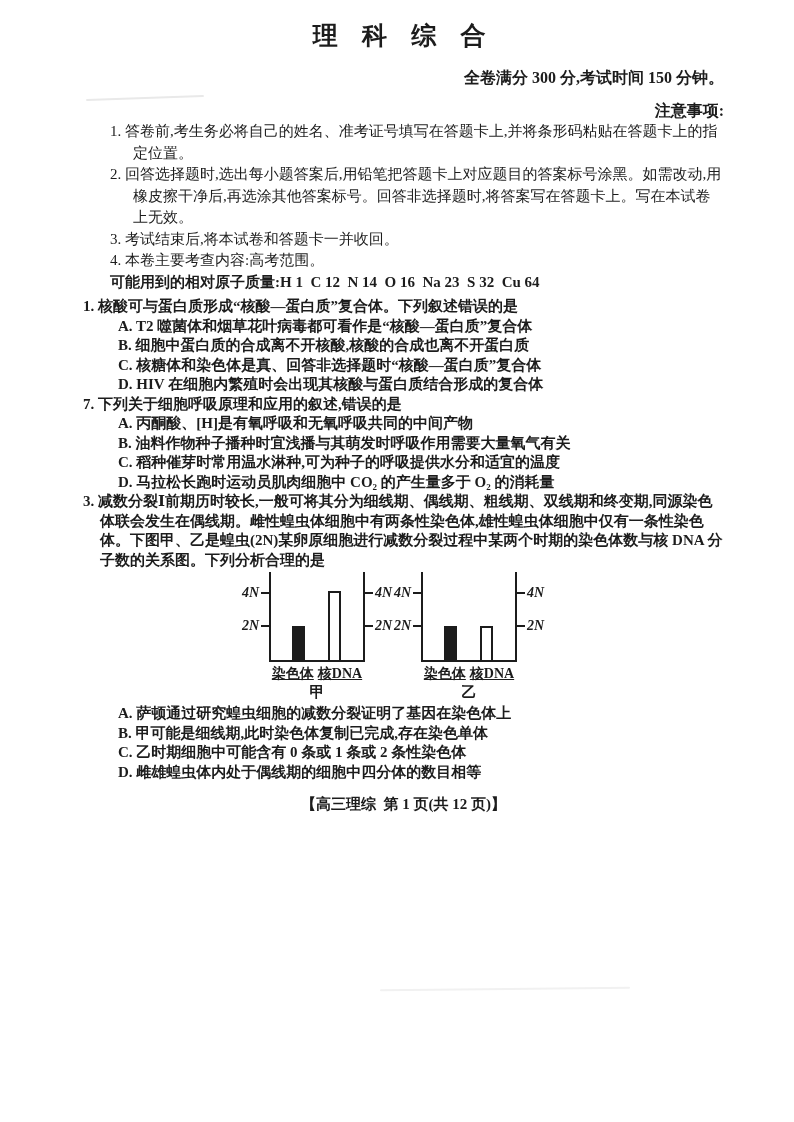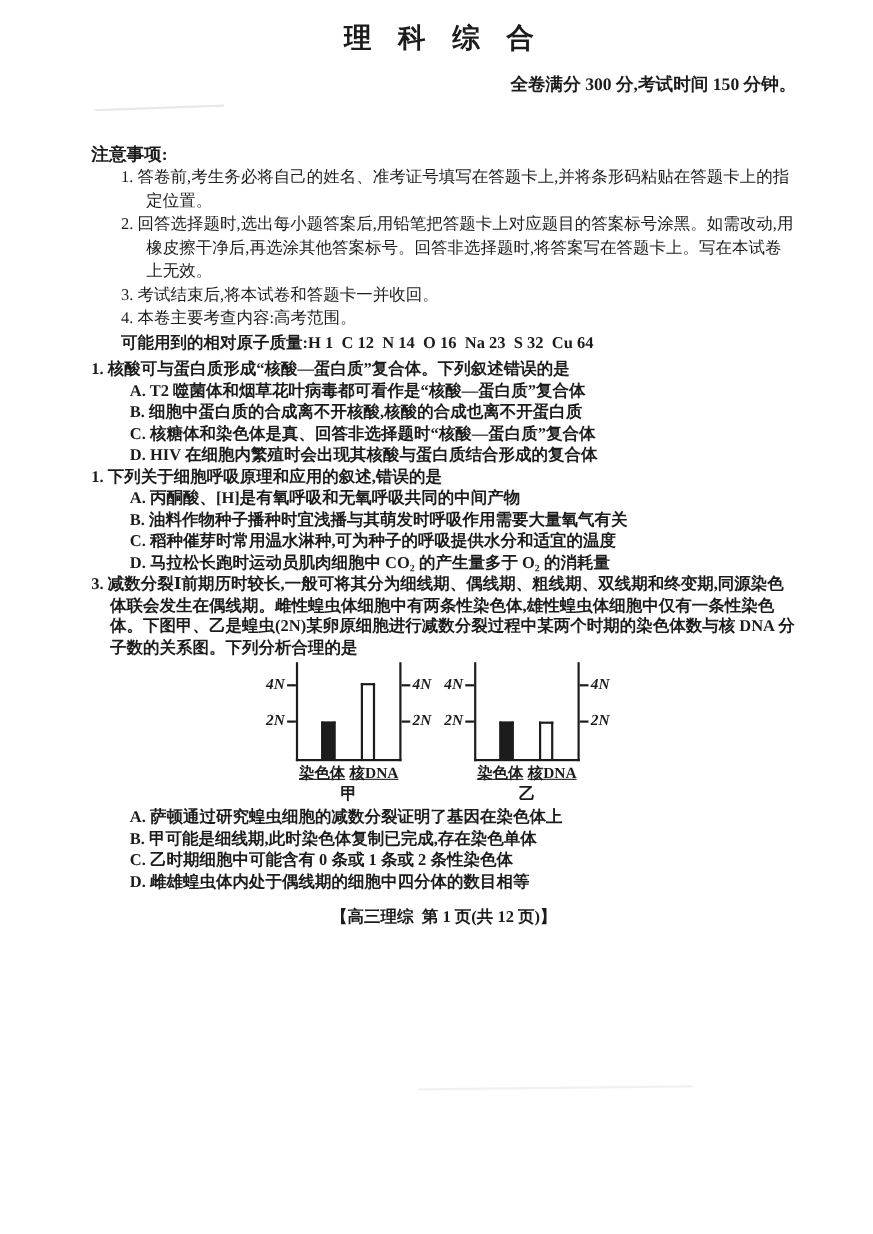--- a/index.html
+++ b/index.html
@@ -15,33 +15,33 @@
   .artifact{position:absolute;background:#e9e9e9;border-radius:2px;}
   .artifact.a1{left:86px;top:97px;width:118px;height:2px;transform:rotate(-2deg);}
   .artifact.a2{left:380px;top:988px;width:250px;height:2px;background:#f1f1f1;transform:rotate(-0.6deg);}
 
   .content{margin:0 70px 0 83px;}
 
   .title1{margin-top:100px;text-align:center;font-size:29px;font-weight:700;line-height:36px;letter-spacing:1px;}
   .title2{margin-top:21px;text-align:center;font-size:25px;font-weight:700;line-height:30px;letter-spacing:9px;}
   .meta{margin-top:17px;text-align:right;font-size:16px;font-weight:700;line-height:20px;}
 
-  .notice-head{margin-top:42px;font-size:16px;font-weight:700;line-height:21px;}
+  .notice-head{margin-top:12px;font-size:16px;font-weight:700;line-height:21px;text-align:right;}
   .notice-item{font-size:15px;font-weight:400;line-height:21.5px;margin-left:27px;padding-left:23px;text-indent:-23px;}
   .atomic{font-size:15px;font-weight:700;line-height:21.5px;margin-left:27px;white-space:pre-wrap;}
 
   .section-head{margin-top:26px;font-size:15px;font-weight:700;line-height:19.5px;padding-left:35px;text-indent:-35px;}
 
   .question{font-size:15px;font-weight:700;line-height:19.5px;}
   .q-stem{padding-left:17px;text-indent:-17px;}
   .q-option{margin-left:35px;padding-left:21px;text-indent:-21px;}
   .q1{margin-top:4px;}
 
   
-  .charts-row{display:flex;gap:10px;margin:2px 0 0 158px;}
+  .charts-row{display:flex;margin:2px 0 0 158px;}
   .chart{display:flex;flex-direction:column;align-items:center;width:152px;}
   .plot{
     position:relative;width:92px;height:88px;margin:0 30px;
     border-left:2px solid #1c1c1c;border-right:2px solid #1c1c1c;border-bottom:2px solid #1c1c1c;
   }
   .tick{position:absolute;width:8px;height:2px;background:#1c1c1c;}
   .tick.tl{left:-10px;} .tick.tr{right:-10px;}
   .tick.t2{bottom:33px;} .tick.t4{bottom:66px;}
   .yl{position:absolute;font-size:14px;font-weight:700;font-style:italic;line-height:14px;width:28px;}
   .yl.left{left:-40px;text-align:right;}
@@ -78,21 +78,21 @@
 
     <div class="question q1">
       <div class="q-stem">1. 核酸可与蛋白质形成“核酸—蛋白质”复合体。下列叙述错误的是</div>
       <div class="q-option">A. T2 噬菌体和烟草花叶病毒都可看作是“核酸—蛋白质”复合体</div>
       <div class="q-option">B. 细胞中蛋白质的合成离不开核酸,核酸的合成也离不开蛋白质</div>
       <div class="q-option">C. 核糖体和染色体是真、回答非选择题时“核酸—蛋白质”复合体</div>
       <div class="q-option">D. HIV 在细胞内繁殖时会出现其核酸与蛋白质结合形成的复合体</div>
     </div>
 
     <div class="question">
-      <div class="q-stem">1. 下列关于细胞呼吸原理和应用的叙述,错误的是</div>
+      <div class="q-stem">7. 下列关于细胞呼吸原理和应用的叙述,错误的是</div>
       <div class="q-option">A. 丙酮酸、[H]是有氧呼吸和无氧呼吸共同的中间产物</div>
       <div class="q-option">B. 油料作物种子播种时宜浅播与其萌发时呼吸作用需要大量氧气有关</div>
       <div class="q-option">C. 稻种催芽时常用温水淋种,可为种子的呼吸提供水分和适宜的温度</div>
       <div class="q-option">D. 马拉松长跑时运动员肌肉细胞中 CO₂ 的产生量多于 O₂ 的消耗量</div>
     </div>
 
     <div class="question">
       <div class="q-stem">3. 减数分裂Ⅰ前期历时较长,一般可将其分为细线期、偶线期、粗线期、双线期和终变期,同源染色体联会发生在偶线期。雌性蝗虫体细胞中有两条性染色体,雄性蝗虫体细胞中仅有一条性染色体。下图甲、乙是蝗虫(2N)某卵原细胞进行减数分裂过程中某两个时期的染色体数与核 DNA 分子数的关系图。下列分析合理的是</div>
 
       <div class="charts-row">

